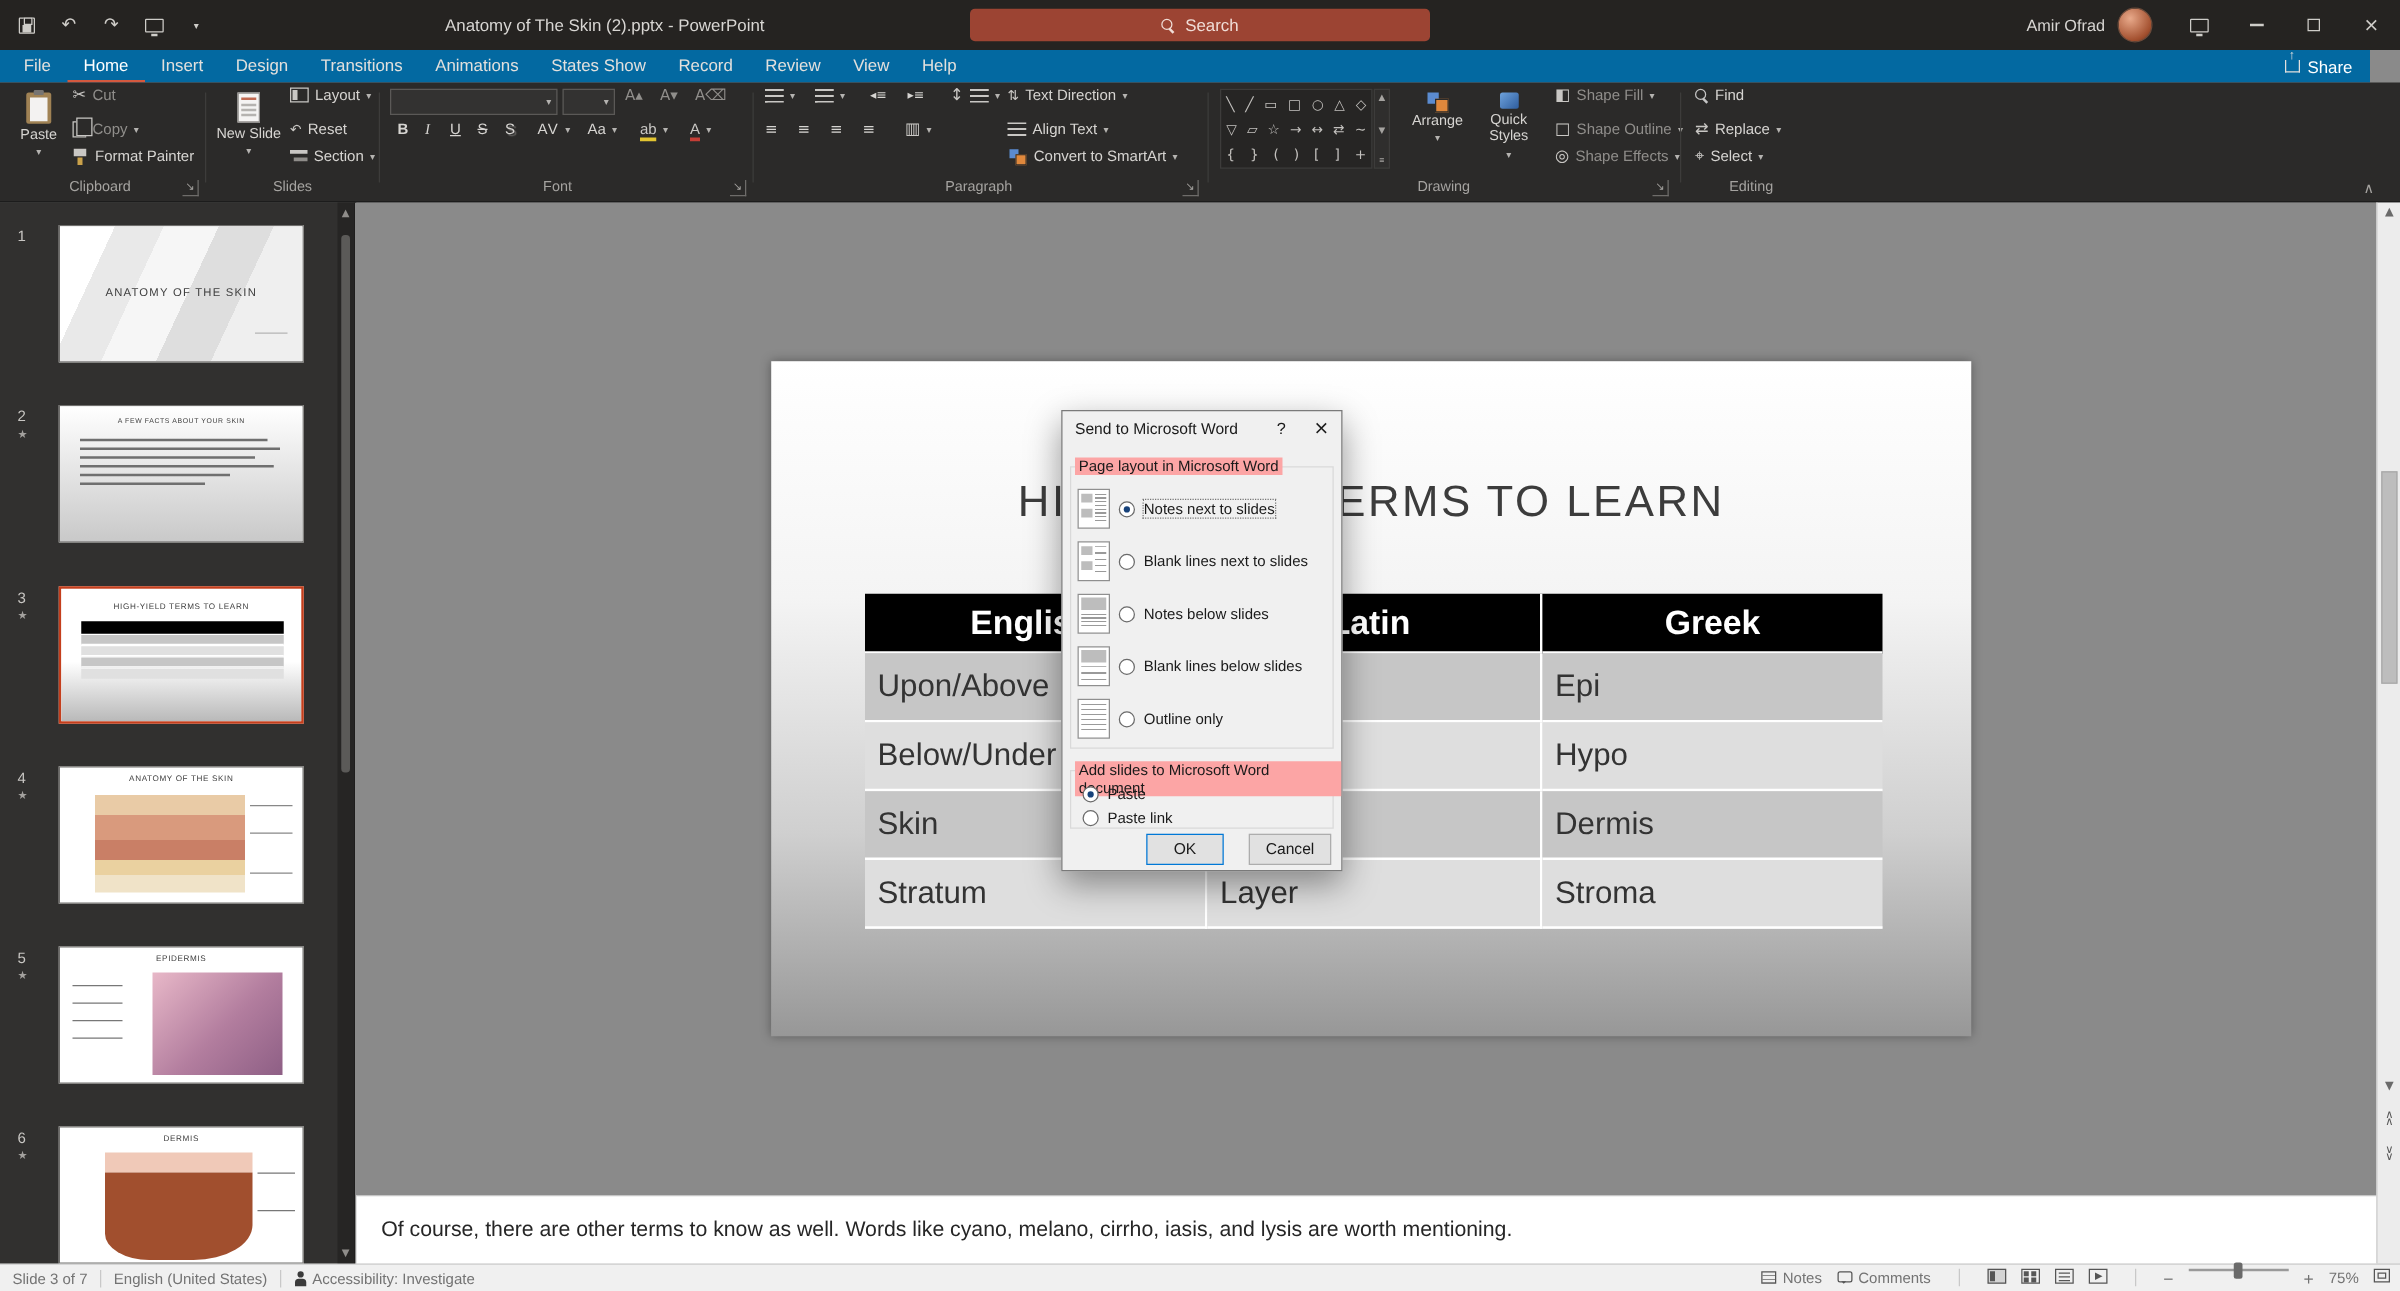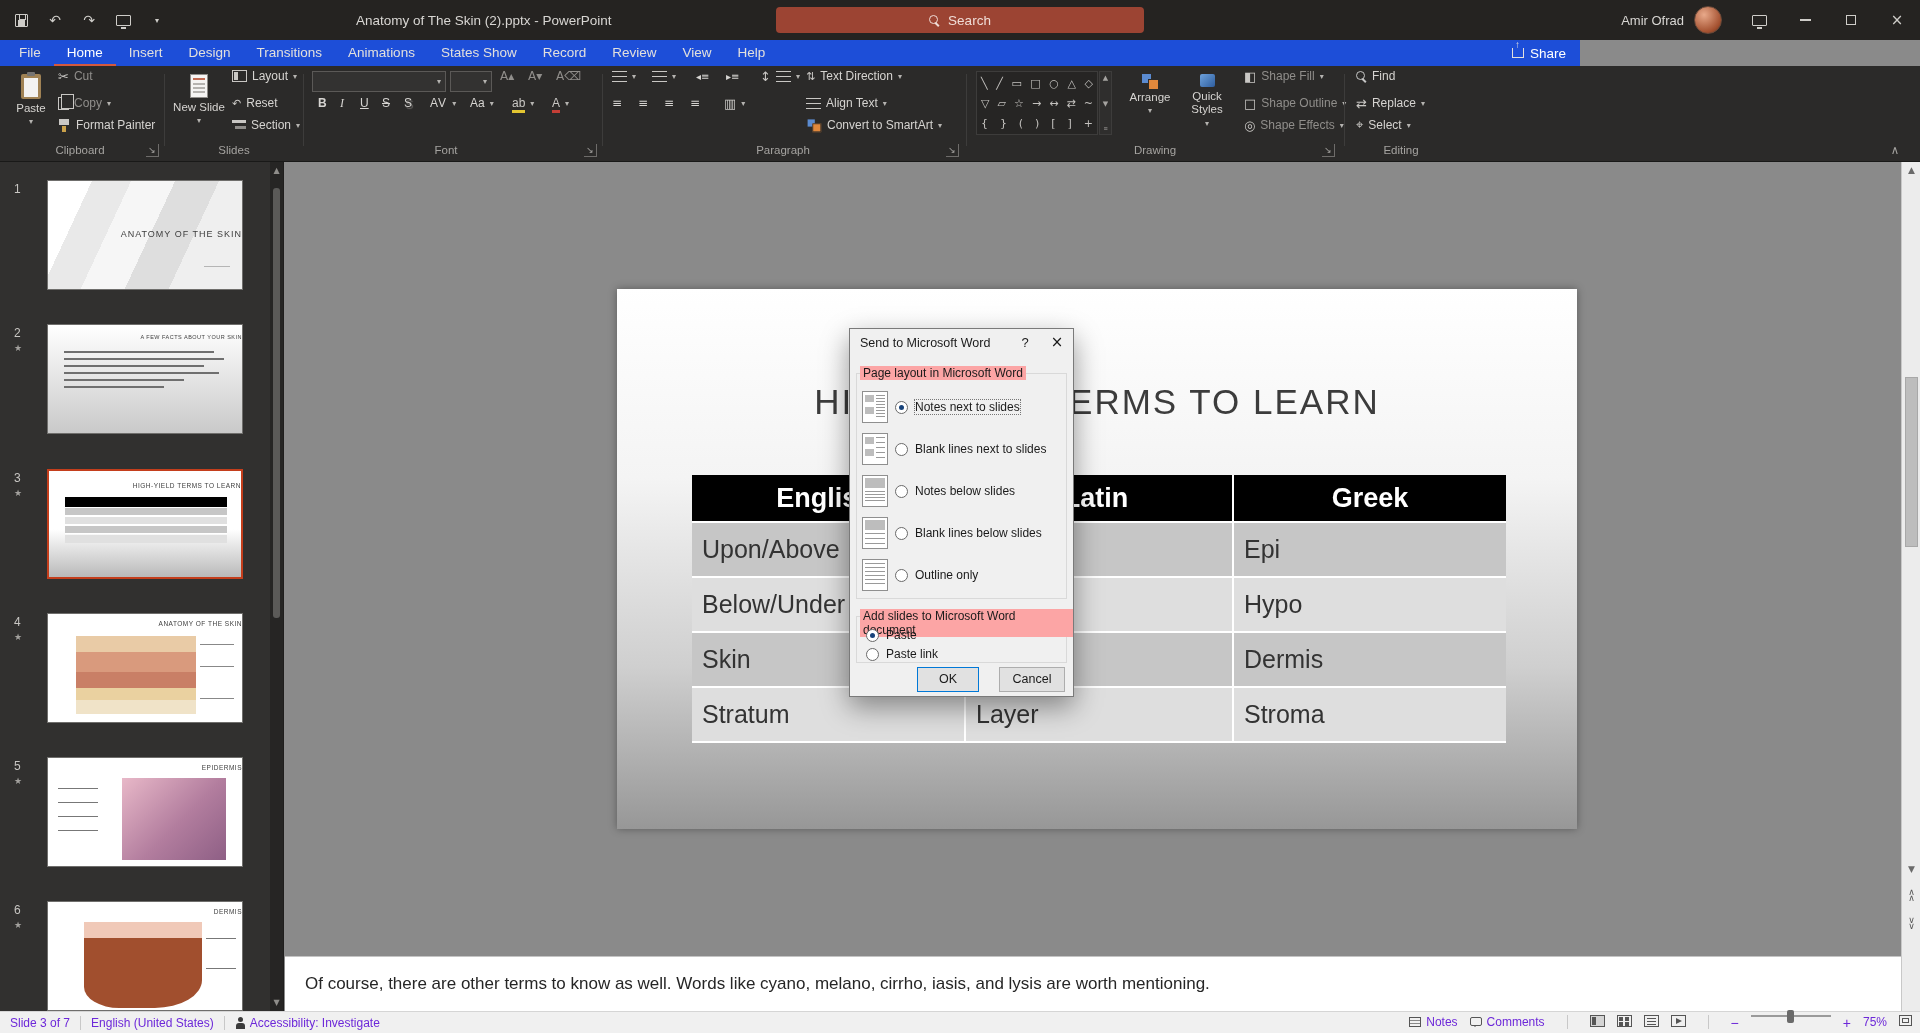--- a/index.html
+++ b/index.html
@@ -24,21 +24,21 @@
   .icon-mag::before{content:"";position:absolute;left:0;top:0;width:7px;height:7px;border:1.5px solid #f0ddd7;border-radius:50%;}
   .icon-mag::after{content:"";position:absolute;left:7px;top:7px;width:5px;height:1.5px;background:#f0ddd7;transform:rotate(45deg);transform-origin:0 0;}
   #tb-right{position:absolute;right:0;top:0;height:40px;display:flex;align-items:center;}
   #user-name{font-size:13px;margin-right:10px;}
   #avatar{width:28px;height:28px;border-radius:50%;background:radial-gradient(circle at 35% 30%,#e8a98a,#a3502f 70%,#5e2c18);margin-right:14px;border:1px solid #6b4a3a;}
   .winbtn{width:46px;height:40px;display:flex;align-items:center;justify-content:center;color:#cfcdc9;font-size:15px;}
   .icon-min{width:11px;height:1.5px;background:#cfcdc9;}
   .icon-max{width:10px;height:10px;border:1.2px solid #cfcdc9;}
 
   
-  #tabsrow{position:absolute;left:0;top:40px;width:1580px;height:26px;background:#1d4ed8;display:flex;align-items:stretch;padding-left:6px;}
+  #tabsrow{position:absolute;left:0;top:40px;width:1896px;height:26px;background:#0369a1;display:flex;align-items:stretch;padding-left:6px;}
   .rtab{padding:0 13px;font-size:13.5px;color:#e2e0dd;line-height:25px;cursor:pointer;}
   .rtab.active{color:#fff;border-bottom:2.5px solid #d4593f;}
   #share-btn{position:absolute;right:14px;top:0;height:26px;display:flex;align-items:center;gap:6px;color:#fff;font-size:13.5px;cursor:pointer;}
   .icon-share{width:12px;height:10px;border:1.2px solid #e2e0dd;border-top:none;position:relative;}
   .icon-share::after{content:"↑";position:absolute;left:2px;top:-8px;font-size:10px;color:#e2e0dd;line-height:10px;}
 
   
   #ribbon{position:absolute;left:0;top:66px;width:1920px;height:96px;background:#2b2a29;border-bottom:1px solid #191918;}
   .rdiv{position:absolute;top:8px;height:72px;width:1px;background:#3d3c3b;}
   .grplabel{position:absolute;top:76px;height:16px;font-size:11.5px;color:#a5a3a0;text-align:center;line-height:16px;}
@@ -81,21 +81,21 @@
   .icon-arrange::before{content:"";position:absolute;left:0;top:0;width:9px;height:9px;background:#5b8bd0;}
   .icon-arrange::after{content:"";position:absolute;left:6px;top:5px;width:9px;height:9px;background:#e0883c;border:1px solid #2b2a29;}
   .icon-qstyle{width:15px;height:13px;background:linear-gradient(135deg,#6ea2dc,#2e5d9e);border-radius:2px;}
 
   
   #panel{position:absolute;left:0;top:162px;width:284px;height:849px;background:#31302f;border-right:1px solid #1f1e1d;}
   .thumb{position:absolute;left:47px;width:196px;height:110px;background:#fff;border:1px solid #6f6e6c;overflow:hidden;cursor:pointer;}
   .thumb.sel{border:2px solid #c43e1c;}
   .snum{position:absolute;left:14px;font-size:12px;color:#c8c6c3;}
   .sstar{position:absolute;left:14px;font-size:9px;color:#a3a19e;font-family:"DejaVu Sans",sans-serif;}
-  .tmini-title{position:absolute;left:0;right:0;text-align:right;color:#3d3d3d;}
+  .tmini-title{position:absolute;left:0;right:0;text-align:center;color:#3d3d3d;}
   .tbar{position:absolute;height:1.5px;background:#6f6f6f;}
   #panel-sb{position:absolute;right:0;top:0;width:13px;height:849px;background:#262524;}
   #panel-sb .pthumb{position:absolute;left:3px;width:7px;top:26px;height:430px;background:#5b5a58;border-radius:3px;}
   .sbarrow{position:absolute;left:0;width:13px;text-align:center;color:#8f8d8a;font-size:8px;font-family:"DejaVu Sans",sans-serif;cursor:pointer;}
 
   
   #workspace{position:absolute;left:285px;top:162px;width:1616px;height:794px;background:#8a8a8a;}
   #slide{position:absolute;left:617px;top:289px;width:960px;height:540px;
      background:linear-gradient(180deg,#ffffff 0%,#f4f4f4 35%,#cfcfcf 70%,#979797 100%);box-shadow:0 0 8px rgba(0,0,0,.35);}
   #slide-title{position:absolute;left:0;top:93px;width:960px;text-align:center;font-size:35px;letter-spacing:2px;color:#3c3c3c;}
@@ -137,21 +137,21 @@
   .optlab.focus{outline:1px dotted #777;}
   .popt{position:absolute;left:16px;height:18px;display:flex;align-items:center;gap:7px;cursor:pointer;}
   .dbtn{position:absolute;top:338px;height:25px;background:#e1e1e1;border:1px solid #adadad;text-align:center;line-height:22px;font-size:12.5px;cursor:pointer;}
   #btn-ok{left:67px;width:62px;border:1px solid #0078d7;}
   #btn-cancel{left:149px;width:66px;}
 
   
   #notespane{position:absolute;left:285px;top:956px;width:1616px;height:55px;background:#fff;border-top:1px solid #c4c4c4;display:flex;align-items:center;}
   #notespane .ntext{padding-left:20px;font-size:17px;color:#262626;}
   #statusbar{position:absolute;left:0;top:1011px;width:1920px;height:22px;background:#f0f0f0;border-top:1px solid #d5d5d5;
-     display:flex;align-items:center;font-size:12px;color:#6d28d9;}
+     display:flex;align-items:center;font-size:12px;color:#737373;}
   .st-sep{width:1px;height:14px;background:#c8c8c8;margin:0 10px;}
   .st-left{display:flex;align-items:center;padding-left:10px;}
   .st-right{margin-left:auto;display:flex;align-items:flex-start;gap:12px;padding-right:8px;}
   .stbtn{display:flex;align-items:center;gap:5px;cursor:pointer;}
   .icon-person{width:10px;height:12px;position:relative;}
   .icon-person::before{content:"";position:absolute;left:3px;top:0;width:5px;height:5px;border-radius:50%;background:#3b3b3b;}
   .icon-person::after{content:"";position:absolute;left:1px;top:6px;width:9px;height:6px;border-radius:3px 3px 0 0;background:#3b3b3b;}
   .icon-notes-s{width:12px;height:10px;border:1px solid #555;background:repeating-linear-gradient(transparent 0 2px,#888 2px 3px);}
   .icon-bubble{width:12px;height:9px;border:1px solid #555;border-radius:2px;position:relative;}
   .icon-bubble::after{content:"";position:absolute;left:2px;bottom:-4px;border:2px solid transparent;border-top-color:#555;}

